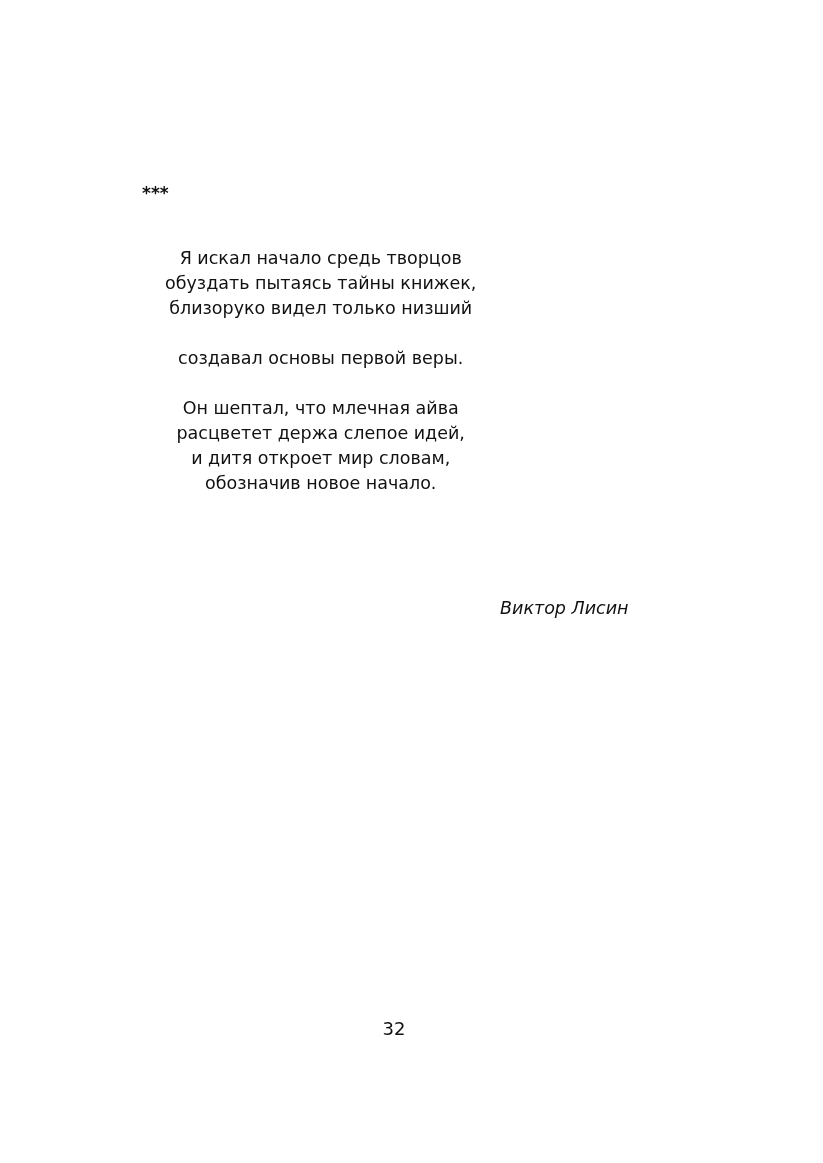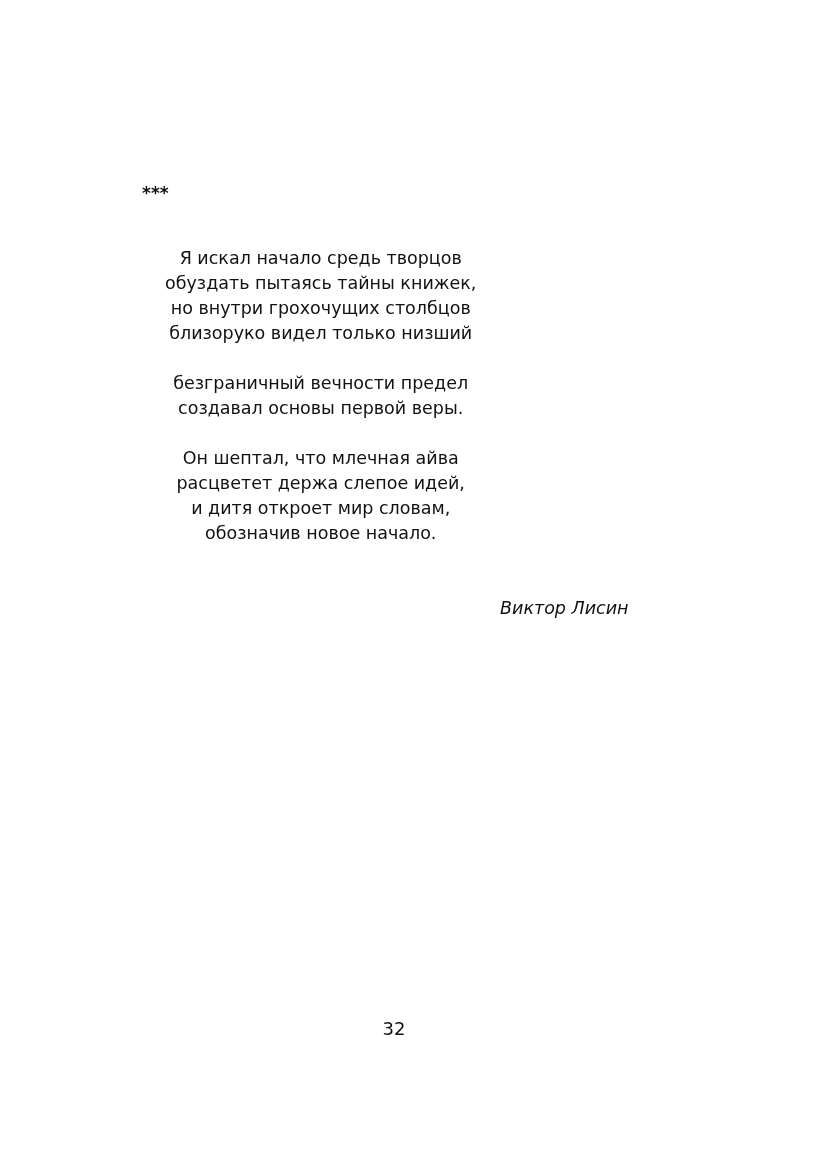--- a/index.html
+++ b/index.html
@@ -62,25 +62,23 @@
   </style>
 </head>
 <body>
 
 <div class="asterisks">***</div>
 
 <div class="poem">
   <div class="stanza">
     <span class="line">Я искал начало средь творцов</span>
     <span class="line">обуздать пытаясь тайны книжек,</span>
-    <span class="line">но внутри грохочущих столбцов</span>
     <span class="line">близоруко видел только низший</span>
   </div>
   <div class="stanza">
-    <span class="line">безграничный вечности предел</span>
     <span class="line">создавал основы первой веры.</span>
   </div>
   <div class="stanza">
     <span class="line">Он шептал, что млечная айва</span>
     <span class="line">расцветет держа слепое идей,</span>
     <span class="line">и дитя откроет мир словам,</span>
     <span class="line">обозначив новое начало.</span>
   </div>
 </div>
 

